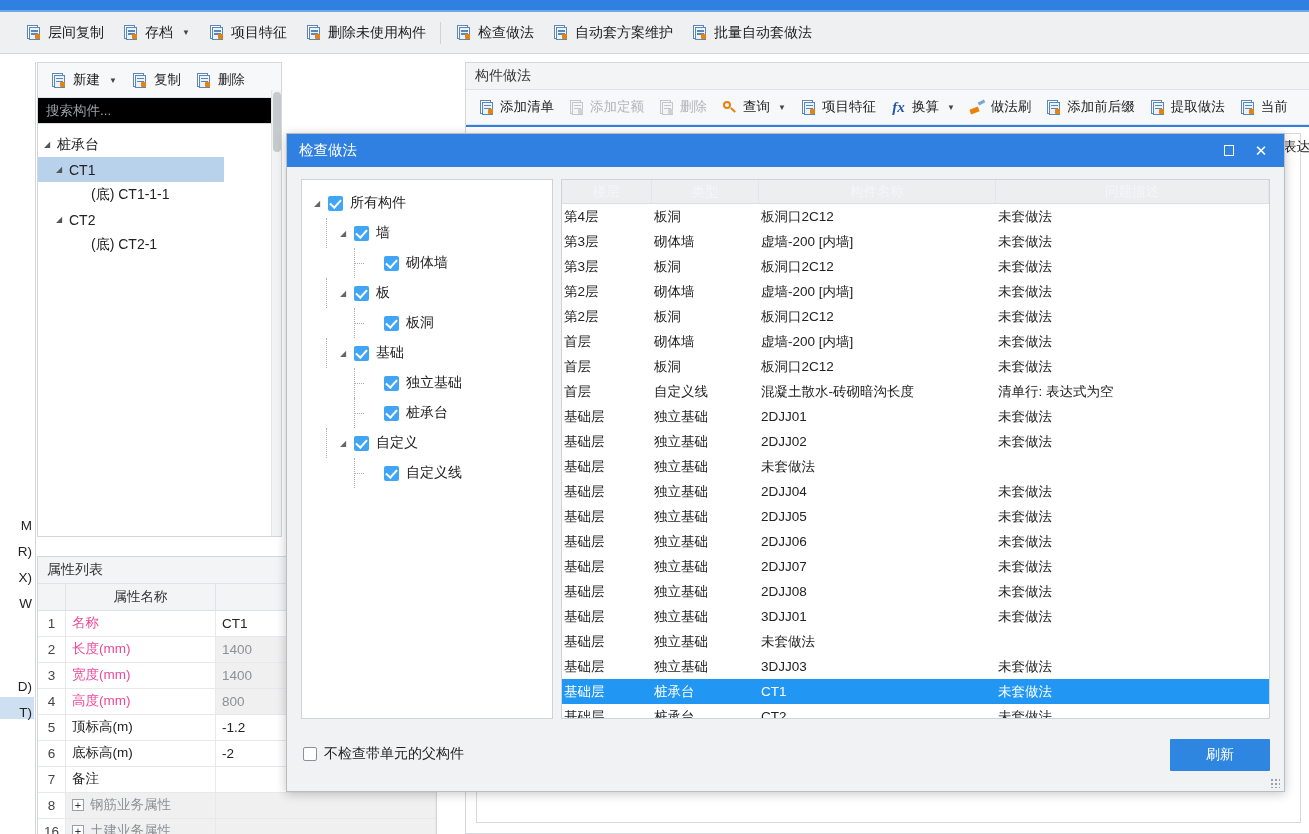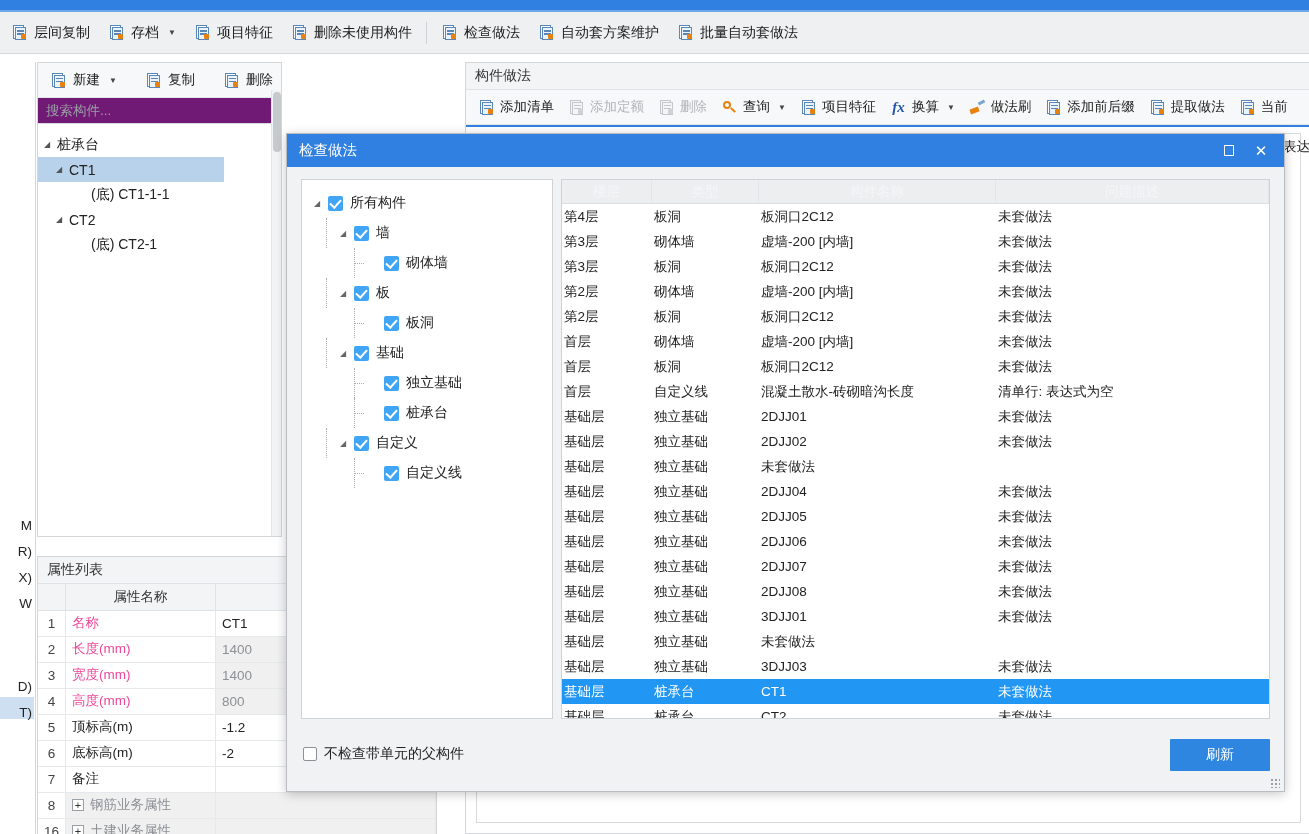--- a/index.html
+++ b/index.html
@@ -15,21 +15,21 @@
   #root { position: relative; width: 1309px; height: 834px; overflow: hidden; background:#ffffff; }
 
   
   .topstrip { position:absolute; left:0; top:0; width:1309px; height:10px; background:#2f80e0; }
   .topstrip-sh { position:absolute; left:0; top:10px; width:1309px; height:2px; background:#6fa8e8; }
 
   
   .maintoolbar {
     position:absolute; left:0; top:12px; width:1309px; height:42px;
     background:#eef0f2; border-bottom:1px solid #d4d7da;
-    display:flex; align-items:center; padding-left:2px;
+    display:flex; align-items:center; padding-left:16px;
   }
   .tb-item { display:flex; align-items:center; gap:6px; padding:3px 9px; cursor:default; white-space:nowrap; font-size:14px; color:#1c1c1c; }
   .tb-sep { width:1px; height:22px; background:#cfd3d6; margin:0 5px; }
   .caret { font-size:8px; color:#444; margin-left:3px; }
 
   
   .ico { width:17px; height:17px; position:relative; flex:none; display:inline-block; }
   .ico .pg { position:absolute; left:2px; top:1px; width:11px; height:14px; border:1px solid #5a86b8; background:#fbfdff; }
   .ico .pg2 { position:absolute; left:4px; top:3px; width:11px; height:13px; border:1px solid #5a86b8; background:#eaf2fb; }
   .ico .bar { position:absolute; background:#5a86b8; }
@@ -37,28 +37,28 @@
   .ico .orb { position:absolute; border:2px solid #e8820c; border-radius:50%; }
 
   
   .panel { position:absolute; background:#ffffff; border:1px solid #d4d7da; }
   .panel-title {
     height:27px; background:#f2f4f6; border-bottom:1px solid #e0e3e6;
     display:flex; align-items:center; padding-left:9px; font-size:14px; color:#333;
   }
   .panel-tb {
     height:35px; background:#f7f8f9; border-bottom:1px solid #e3e6e9;
-    display:flex; align-items:center; padding-left:5px; gap:14px;
+    display:flex; align-items:center; padding-left:5px; gap:0;
   }
 
   
   #comp-panel { left:37px; top:62px; width:245px; height:475px; }
   .search-box {
     height:26px; border-bottom:1px solid #d9dcdf; display:flex; align-items:center;
-    padding-left:8px; color:#9aa0a6; font-size:13.5px; background:#701a75;
+    padding-left:8px; color:#9aa0a6; font-size:13.5px; background:#000000;
   }
   .tree { padding:8px 0 0 0; font-size:14px; }
   .tnode { display:flex; align-items:center; height:25px; padding-left:6px; white-space:nowrap; }
   .tw-arrow { width:13px; font-size:8px; color:#555; flex:none; display:inline-block; }
   .tnode.sel { background:#b7d2ea; }
   .lvl1 { padding-left:18px; }
   .lvl2 { padding-left:40px; }
 
   
   #prop-panel { left:37px; top:556px; width:400px; height:278px; }

